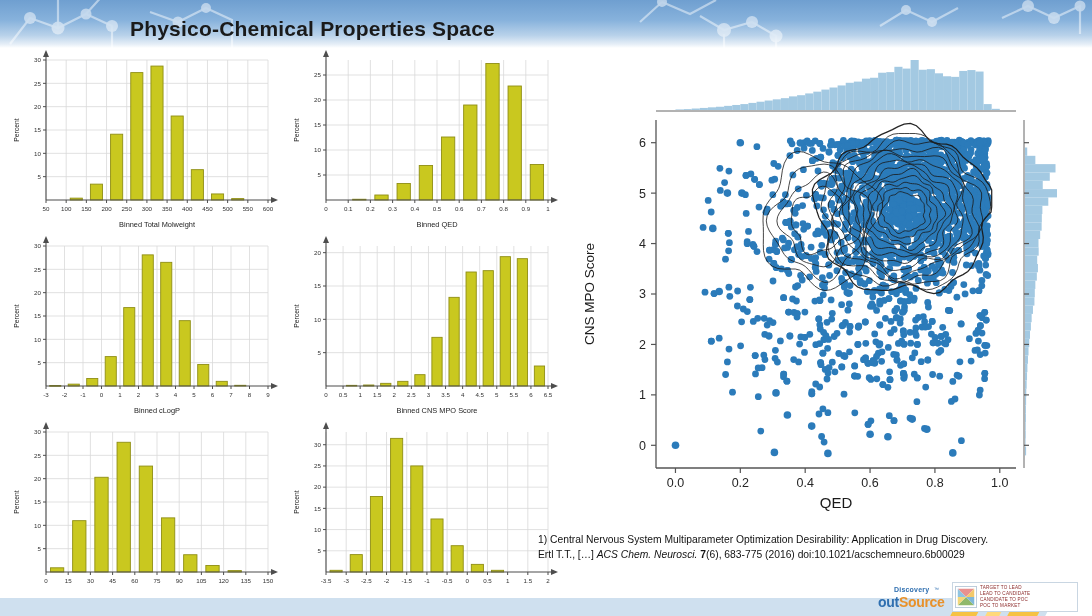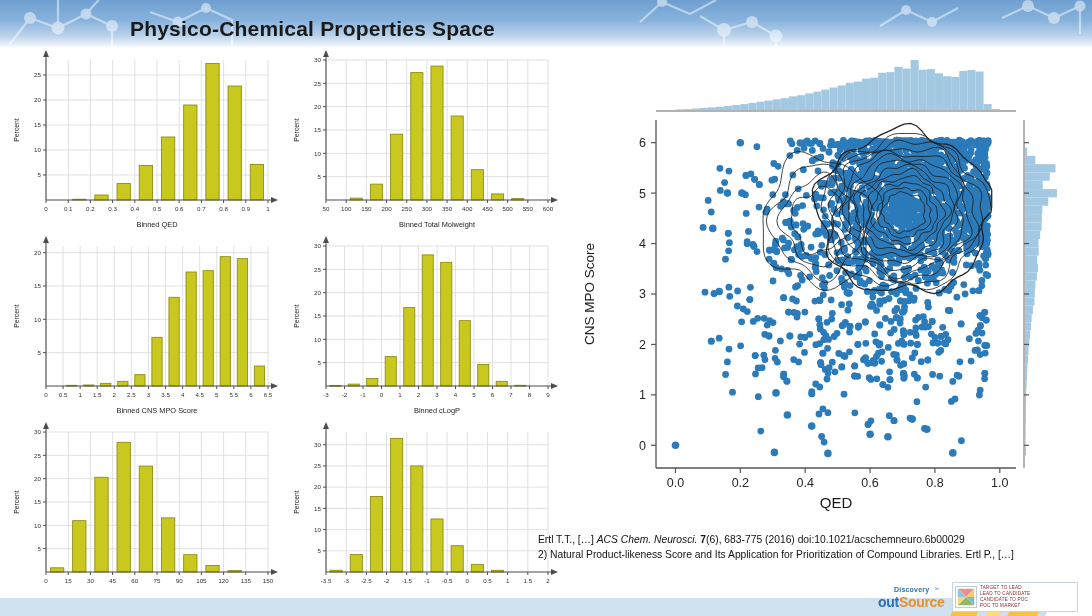--- a/index.html
+++ b/index.html
@@ -116,100 +116,20 @@
     </g>
   </svg>
   <div id="page-title">Physico-Chemical Properties Space</div>
 </div>
 
 <div id="hist-grid">
   <div class="hist-panel">
       <svg width="272" height="186" viewBox="0 0 272 186">
         <rect x="0" y="0" width="272" height="186" fill="#ffffff"></rect>
         <g stroke="#d9d9d9" stroke-width="0.8">
-          <line x1="38" y1="125" x2="260" y2="125"></line>
-          <line x1="38" y1="100" x2="260" y2="100"></line>
-          <line x1="38" y1="75" x2="260" y2="75"></line>
-          <line x1="38" y1="50" x2="260" y2="50"></line>
-          <line x1="38" y1="25" x2="260" y2="25"></line>
-          <line x1="38" y1="10" x2="38" y2="150"></line>
-          <line x1="60.2" y1="10" x2="60.2" y2="150"></line>
-          <line x1="82.4" y1="10" x2="82.4" y2="150"></line>
-          <line x1="104.6" y1="10" x2="104.6" y2="150"></line>
-          <line x1="126.80000000000001" y1="10" x2="126.80000000000001" y2="150"></line>
-          <line x1="149" y1="10" x2="149" y2="150"></line>
-          <line x1="171.2" y1="10" x2="171.2" y2="150"></line>
-          <line x1="193.39999999999998" y1="10" x2="193.39999999999998" y2="150"></line>
-          <line x1="215.60000000000002" y1="10" x2="215.60000000000002" y2="150"></line>
-          <line x1="237.8" y1="10" x2="237.8" y2="150"></line>
-          <line x1="260" y1="10" x2="260" y2="150"></line>
-        </g>
-        <g fill="#c9c81f" stroke="#8f8e14" stroke-width="0.9">
-          <rect x="64.64" y="149.25" width="13.320000000000007" height="0.75"></rect>
-          <rect x="86.84" y="145" width="13.319999999999993" height="5"></rect>
-          <rect x="109.03999999999999" y="133.5" width="13.320000000000007" height="16.5"></rect>
-          <rect x="131.24" y="115.5" width="13.319999999999993" height="34.5"></rect>
-          <rect x="153.44" y="87" width="13.320000000000022" height="63"></rect>
-          <rect x="175.64" y="55" width="13.320000000000022" height="95"></rect>
-          <rect x="197.84" y="13.5" width="13.319999999999993" height="136.5"></rect>
-          <rect x="220.04" y="36" width="13.320000000000022" height="114"></rect>
-          <rect x="242.23999999999998" y="114.5" width="13.320000000000022" height="35.5"></rect>
-        </g>
-        <g stroke="#4d4d4d" stroke-width="1.1" fill="none">
-          <line x1="38" y1="150" x2="266" y2="150"></line>
-          <line x1="38" y1="150" x2="38" y2="4"></line>
-        </g>
-        <g fill="#4d4d4d">
-          <polygon points="270,150 263,147 263,153"></polygon>
-          <polygon points="38,0 35,7 41,7"></polygon>
-        </g>
-        <g stroke="#4d4d4d" stroke-width="1">
-          <line x1="38" y1="150" x2="38" y2="153"></line>
-          <line x1="60.2" y1="150" x2="60.2" y2="153"></line>
-          <line x1="82.4" y1="150" x2="82.4" y2="153"></line>
-          <line x1="104.6" y1="150" x2="104.6" y2="153"></line>
-          <line x1="126.80000000000001" y1="150" x2="126.80000000000001" y2="153"></line>
-          <line x1="149" y1="150" x2="149" y2="153"></line>
-          <line x1="171.2" y1="150" x2="171.2" y2="153"></line>
-          <line x1="193.39999999999998" y1="150" x2="193.39999999999998" y2="153"></line>
-          <line x1="215.60000000000002" y1="150" x2="215.60000000000002" y2="153"></line>
-          <line x1="237.8" y1="150" x2="237.8" y2="153"></line>
-          <line x1="260" y1="150" x2="260" y2="153"></line>
-          <line x1="35" y1="125" x2="38" y2="125"></line>
-          <line x1="35" y1="100" x2="38" y2="100"></line>
-          <line x1="35" y1="75" x2="38" y2="75"></line>
-          <line x1="35" y1="50" x2="38" y2="50"></line>
-          <line x1="35" y1="25" x2="38" y2="25"></line>
-        </g>
-        <g fill="#333" font-family="&quot;Liberation Sans&quot;, sans-serif" font-size="6.2">
-          <text x="38" y="161" text-anchor="middle">0</text>
-          <text x="60.2" y="161" text-anchor="middle">0.1</text>
-          <text x="82.4" y="161" text-anchor="middle">0.2</text>
-          <text x="104.6" y="161" text-anchor="middle">0.3</text>
-          <text x="126.80000000000001" y="161" text-anchor="middle">0.4</text>
-          <text x="149" y="161" text-anchor="middle">0.5</text>
-          <text x="171.2" y="161" text-anchor="middle">0.6</text>
-          <text x="193.39999999999998" y="161" text-anchor="middle">0.7</text>
-          <text x="215.60000000000002" y="161" text-anchor="middle">0.8</text>
-          <text x="237.8" y="161" text-anchor="middle">0.9</text>
-          <text x="260" y="161" text-anchor="middle">1</text>
-          <text x="33" y="127.2" text-anchor="end">5</text>
-          <text x="33" y="102.2" text-anchor="end">10</text>
-          <text x="33" y="77.2" text-anchor="end">15</text>
-          <text x="33" y="52.2" text-anchor="end">20</text>
-          <text x="33" y="27.2" text-anchor="end">25</text>
-        </g>
-        <text x="149" y="177" text-anchor="middle" fill="#222" font-family="&quot;Liberation Sans&quot;, sans-serif" font-size="7.4">Binned QED</text>
-        <text x="11" y="80" text-anchor="middle" fill="#222" font-family="&quot;Liberation Sans&quot;, sans-serif" font-size="6.8" transform="rotate(-90 11 80)">Percent</text>
-      </svg>
-    </div>
-  <div class="hist-panel">
-      <svg width="272" height="186" viewBox="0 0 272 186">
-        <rect x="0" y="0" width="272" height="186" fill="#ffffff"></rect>
-        <g stroke="#d9d9d9" stroke-width="0.8">
           <line x1="38" y1="126.66666666666667" x2="260" y2="126.66666666666667"></line>
           <line x1="38" y1="103.33333333333334" x2="260" y2="103.33333333333334"></line>
           <line x1="38" y1="80" x2="260" y2="80"></line>
           <line x1="38" y1="56.66666666666667" x2="260" y2="56.66666666666667"></line>
           <line x1="38" y1="33.33333333333333" x2="260" y2="33.33333333333333"></line>
           <line x1="38" y1="10" x2="260" y2="10"></line>
           <line x1="38" y1="10" x2="38" y2="150"></line>
           <line x1="58.18181818181819" y1="10" x2="58.18181818181819" y2="150"></line>
           <line x1="78.36363636363637" y1="10" x2="78.36363636363637" y2="150"></line>
           <line x1="98.54545454545453" y1="10" x2="98.54545454545453" y2="150"></line>
@@ -282,102 +202,93 @@
           <text x="33" y="12.2" text-anchor="end">30</text>
         </g>
         <text x="149" y="177" text-anchor="middle" fill="#222" font-family="&quot;Liberation Sans&quot;, sans-serif" font-size="7.4">Binned Total Molweight</text>
         <text x="11" y="80" text-anchor="middle" fill="#222" font-family="&quot;Liberation Sans&quot;, sans-serif" font-size="6.8" transform="rotate(-90 11 80)">Percent</text>
       </svg>
     </div>
   <div class="hist-panel">
       <svg width="272" height="186" viewBox="0 0 272 186">
         <rect x="0" y="0" width="272" height="186" fill="#ffffff"></rect>
         <g stroke="#d9d9d9" stroke-width="0.8">
-          <line x1="38" y1="116.66666666666667" x2="260" y2="116.66666666666667"></line>
-          <line x1="38" y1="83.33333333333334" x2="260" y2="83.33333333333334"></line>
+          <line x1="38" y1="125" x2="260" y2="125"></line>
+          <line x1="38" y1="100" x2="260" y2="100"></line>
+          <line x1="38" y1="75" x2="260" y2="75"></line>
           <line x1="38" y1="50" x2="260" y2="50"></line>
-          <line x1="38" y1="16.666666666666686" x2="260" y2="16.666666666666686"></line>
+          <line x1="38" y1="25" x2="260" y2="25"></line>
           <line x1="38" y1="10" x2="38" y2="150"></line>
-          <line x1="55.07692307692308" y1="10" x2="55.07692307692308" y2="150"></line>
-          <line x1="72.15384615384616" y1="10" x2="72.15384615384616" y2="150"></line>
-          <line x1="89.23076923076923" y1="10" x2="89.23076923076923" y2="150"></line>
-          <line x1="106.3076923076923" y1="10" x2="106.3076923076923" y2="150"></line>
-          <line x1="123.38461538461539" y1="10" x2="123.38461538461539" y2="150"></line>
-          <line x1="140.46153846153845" y1="10" x2="140.46153846153845" y2="150"></line>
-          <line x1="157.53846153846155" y1="10" x2="157.53846153846155" y2="150"></line>
-          <line x1="174.6153846153846" y1="10" x2="174.6153846153846" y2="150"></line>
-          <line x1="191.69230769230768" y1="10" x2="191.69230769230768" y2="150"></line>
-          <line x1="208.76923076923077" y1="10" x2="208.76923076923077" y2="150"></line>
-          <line x1="225.84615384615384" y1="10" x2="225.84615384615384" y2="150"></line>
-          <line x1="242.92307692307693" y1="10" x2="242.92307692307693" y2="150"></line>
+          <line x1="60.2" y1="10" x2="60.2" y2="150"></line>
+          <line x1="82.4" y1="10" x2="82.4" y2="150"></line>
+          <line x1="104.6" y1="10" x2="104.6" y2="150"></line>
+          <line x1="126.80000000000001" y1="10" x2="126.80000000000001" y2="150"></line>
+          <line x1="149" y1="10" x2="149" y2="150"></line>
+          <line x1="171.2" y1="10" x2="171.2" y2="150"></line>
+          <line x1="193.39999999999998" y1="10" x2="193.39999999999998" y2="150"></line>
+          <line x1="215.60000000000002" y1="10" x2="215.60000000000002" y2="150"></line>
+          <line x1="237.8" y1="10" x2="237.8" y2="150"></line>
           <line x1="260" y1="10" x2="260" y2="150"></line>
         </g>
         <g fill="#c9c81f" stroke="#8f8e14" stroke-width="0.9">
-          <rect x="58.49230769230769" y="149.33333333333334" width="10.246153846153845" height="0.7"></rect>
-          <rect x="75.56923076923077" y="149" width="10.246153846153831" height="1"></rect>
-          <rect x="92.64615384615385" y="147.33333333333334" width="10.246153846153831" height="2.666666666666657"></rect>
-          <rect x="109.72307692307693" y="145.33333333333334" width="10.246153846153831" height="4.666666666666657"></rect>
-          <rect x="126.80000000000001" y="138.66666666666666" width="10.246153846153845" height="11.333333333333343"></rect>
-          <rect x="143.87692307692308" y="101.33333333333334" width="10.246153846153845" height="48.66666666666666"></rect>
-          <rect x="160.95384615384614" y="61.33333333333333" width="10.246153846153845" height="88.66666666666667"></rect>
-          <rect x="178.03076923076924" y="35.999999999999986" width="10.246153846153845" height="114.00000000000001"></rect>
-          <rect x="195.1076923076923" y="34.66666666666666" width="10.246153846153874" height="115.33333333333334"></rect>
-          <rect x="212.18461538461537" y="20.666666666666686" width="10.246153846153874" height="129.33333333333331"></rect>
-          <rect x="229.26153846153844" y="22.666666666666657" width="10.246153846153902" height="127.33333333333334"></rect>
-          <rect x="246.33846153846153" y="130" width="10.246153846153874" height="20"></rect>
+          <rect x="64.64" y="149.25" width="13.320000000000007" height="0.75"></rect>
+          <rect x="86.84" y="145" width="13.319999999999993" height="5"></rect>
+          <rect x="109.03999999999999" y="133.5" width="13.320000000000007" height="16.5"></rect>
+          <rect x="131.24" y="115.5" width="13.319999999999993" height="34.5"></rect>
+          <rect x="153.44" y="87" width="13.320000000000022" height="63"></rect>
+          <rect x="175.64" y="55" width="13.320000000000022" height="95"></rect>
+          <rect x="197.84" y="13.5" width="13.319999999999993" height="136.5"></rect>
+          <rect x="220.04" y="36" width="13.320000000000022" height="114"></rect>
+          <rect x="242.23999999999998" y="114.5" width="13.320000000000022" height="35.5"></rect>
         </g>
         <g stroke="#4d4d4d" stroke-width="1.1" fill="none">
           <line x1="38" y1="150" x2="266" y2="150"></line>
           <line x1="38" y1="150" x2="38" y2="4"></line>
         </g>
         <g fill="#4d4d4d">
           <polygon points="270,150 263,147 263,153"></polygon>
           <polygon points="38,0 35,7 41,7"></polygon>
         </g>
         <g stroke="#4d4d4d" stroke-width="1">
           <line x1="38" y1="150" x2="38" y2="153"></line>
-          <line x1="55.07692307692308" y1="150" x2="55.07692307692308" y2="153"></line>
-          <line x1="72.15384615384616" y1="150" x2="72.15384615384616" y2="153"></line>
-          <line x1="89.23076923076923" y1="150" x2="89.23076923076923" y2="153"></line>
-          <line x1="106.3076923076923" y1="150" x2="106.3076923076923" y2="153"></line>
-          <line x1="123.38461538461539" y1="150" x2="123.38461538461539" y2="153"></line>
-          <line x1="140.46153846153845" y1="150" x2="140.46153846153845" y2="153"></line>
-          <line x1="157.53846153846155" y1="150" x2="157.53846153846155" y2="153"></line>
-          <line x1="174.6153846153846" y1="150" x2="174.6153846153846" y2="153"></line>
-          <line x1="191.69230769230768" y1="150" x2="191.69230769230768" y2="153"></line>
-          <line x1="208.76923076923077" y1="150" x2="208.76923076923077" y2="153"></line>
-          <line x1="225.84615384615384" y1="150" x2="225.84615384615384" y2="153"></line>
-          <line x1="242.92307692307693" y1="150" x2="242.92307692307693" y2="153"></line>
+          <line x1="60.2" y1="150" x2="60.2" y2="153"></line>
+          <line x1="82.4" y1="150" x2="82.4" y2="153"></line>
+          <line x1="104.6" y1="150" x2="104.6" y2="153"></line>
+          <line x1="126.80000000000001" y1="150" x2="126.80000000000001" y2="153"></line>
+          <line x1="149" y1="150" x2="149" y2="153"></line>
+          <line x1="171.2" y1="150" x2="171.2" y2="153"></line>
+          <line x1="193.39999999999998" y1="150" x2="193.39999999999998" y2="153"></line>
+          <line x1="215.60000000000002" y1="150" x2="215.60000000000002" y2="153"></line>
+          <line x1="237.8" y1="150" x2="237.8" y2="153"></line>
           <line x1="260" y1="150" x2="260" y2="153"></line>
-          <line x1="35" y1="116.66666666666667" x2="38" y2="116.66666666666667"></line>
-          <line x1="35" y1="83.33333333333334" x2="38" y2="83.33333333333334"></line>
+          <line x1="35" y1="125" x2="38" y2="125"></line>
+          <line x1="35" y1="100" x2="38" y2="100"></line>
+          <line x1="35" y1="75" x2="38" y2="75"></line>
           <line x1="35" y1="50" x2="38" y2="50"></line>
-          <line x1="35" y1="16.666666666666686" x2="38" y2="16.666666666666686"></line>
+          <line x1="35" y1="25" x2="38" y2="25"></line>
         </g>
         <g fill="#333" font-family="&quot;Liberation Sans&quot;, sans-serif" font-size="6.2">
           <text x="38" y="161" text-anchor="middle">0</text>
-          <text x="55.07692307692308" y="161" text-anchor="middle">0.5</text>
-          <text x="72.15384615384616" y="161" text-anchor="middle">1</text>
-          <text x="89.23076923076923" y="161" text-anchor="middle">1.5</text>
-          <text x="106.3076923076923" y="161" text-anchor="middle">2</text>
-          <text x="123.38461538461539" y="161" text-anchor="middle">2.5</text>
-          <text x="140.46153846153845" y="161" text-anchor="middle">3</text>
-          <text x="157.53846153846155" y="161" text-anchor="middle">3.5</text>
-          <text x="174.6153846153846" y="161" text-anchor="middle">4</text>
-          <text x="191.69230769230768" y="161" text-anchor="middle">4.5</text>
-          <text x="208.76923076923077" y="161" text-anchor="middle">5</text>
-          <text x="225.84615384615384" y="161" text-anchor="middle">5.5</text>
-          <text x="242.92307692307693" y="161" text-anchor="middle">6</text>
-          <text x="260" y="161" text-anchor="middle">6.5</text>
-          <text x="33" y="118.86666666666667" text-anchor="end">5</text>
-          <text x="33" y="85.53333333333335" text-anchor="end">10</text>
-          <text x="33" y="52.2" text-anchor="end">15</text>
-          <text x="33" y="18.866666666666685" text-anchor="end">20</text>
-        </g>
-        <text x="149" y="177" text-anchor="middle" fill="#222" font-family="&quot;Liberation Sans&quot;, sans-serif" font-size="7.4">Binned CNS MPO Score</text>
+          <text x="60.2" y="161" text-anchor="middle">0.1</text>
+          <text x="82.4" y="161" text-anchor="middle">0.2</text>
+          <text x="104.6" y="161" text-anchor="middle">0.3</text>
+          <text x="126.80000000000001" y="161" text-anchor="middle">0.4</text>
+          <text x="149" y="161" text-anchor="middle">0.5</text>
+          <text x="171.2" y="161" text-anchor="middle">0.6</text>
+          <text x="193.39999999999998" y="161" text-anchor="middle">0.7</text>
+          <text x="215.60000000000002" y="161" text-anchor="middle">0.8</text>
+          <text x="237.8" y="161" text-anchor="middle">0.9</text>
+          <text x="260" y="161" text-anchor="middle">1</text>
+          <text x="33" y="127.2" text-anchor="end">5</text>
+          <text x="33" y="102.2" text-anchor="end">10</text>
+          <text x="33" y="77.2" text-anchor="end">15</text>
+          <text x="33" y="52.2" text-anchor="end">20</text>
+          <text x="33" y="27.2" text-anchor="end">25</text>
+        </g>
+        <text x="149" y="177" text-anchor="middle" fill="#222" font-family="&quot;Liberation Sans&quot;, sans-serif" font-size="7.4">Binned QED</text>
         <text x="11" y="80" text-anchor="middle" fill="#222" font-family="&quot;Liberation Sans&quot;, sans-serif" font-size="6.8" transform="rotate(-90 11 80)">Percent</text>
       </svg>
     </div>
   <div class="hist-panel">
       <svg width="272" height="186" viewBox="0 0 272 186">
         <rect x="0" y="0" width="272" height="186" fill="#ffffff"></rect>
         <g stroke="#d9d9d9" stroke-width="0.8">
           <line x1="38" y1="126.66666666666667" x2="260" y2="126.66666666666667"></line>
           <line x1="38" y1="103.33333333333334" x2="260" y2="103.33333333333334"></line>
           <line x1="38" y1="80" x2="260" y2="80"></line>
@@ -455,20 +366,109 @@
           <text x="241.5" y="161" text-anchor="middle">8</text>
           <text x="260" y="161" text-anchor="middle">9</text>
           <text x="33" y="128.86666666666667" text-anchor="end">5</text>
           <text x="33" y="105.53333333333335" text-anchor="end">10</text>
           <text x="33" y="82.2" text-anchor="end">15</text>
           <text x="33" y="58.866666666666674" text-anchor="end">20</text>
           <text x="33" y="35.53333333333333" text-anchor="end">25</text>
           <text x="33" y="12.2" text-anchor="end">30</text>
         </g>
         <text x="149" y="177" text-anchor="middle" fill="#222" font-family="&quot;Liberation Sans&quot;, sans-serif" font-size="7.4">Binned cLogP</text>
+        <text x="11" y="80" text-anchor="middle" fill="#222" font-family="&quot;Liberation Sans&quot;, sans-serif" font-size="6.8" transform="rotate(-90 11 80)">Percent</text>
+      </svg>
+    </div>
+  <div class="hist-panel">
+      <svg width="272" height="186" viewBox="0 0 272 186">
+        <rect x="0" y="0" width="272" height="186" fill="#ffffff"></rect>
+        <g stroke="#d9d9d9" stroke-width="0.8">
+          <line x1="38" y1="116.66666666666667" x2="260" y2="116.66666666666667"></line>
+          <line x1="38" y1="83.33333333333334" x2="260" y2="83.33333333333334"></line>
+          <line x1="38" y1="50" x2="260" y2="50"></line>
+          <line x1="38" y1="16.666666666666686" x2="260" y2="16.666666666666686"></line>
+          <line x1="38" y1="10" x2="38" y2="150"></line>
+          <line x1="55.07692307692308" y1="10" x2="55.07692307692308" y2="150"></line>
+          <line x1="72.15384615384616" y1="10" x2="72.15384615384616" y2="150"></line>
+          <line x1="89.23076923076923" y1="10" x2="89.23076923076923" y2="150"></line>
+          <line x1="106.3076923076923" y1="10" x2="106.3076923076923" y2="150"></line>
+          <line x1="123.38461538461539" y1="10" x2="123.38461538461539" y2="150"></line>
+          <line x1="140.46153846153845" y1="10" x2="140.46153846153845" y2="150"></line>
+          <line x1="157.53846153846155" y1="10" x2="157.53846153846155" y2="150"></line>
+          <line x1="174.6153846153846" y1="10" x2="174.6153846153846" y2="150"></line>
+          <line x1="191.69230769230768" y1="10" x2="191.69230769230768" y2="150"></line>
+          <line x1="208.76923076923077" y1="10" x2="208.76923076923077" y2="150"></line>
+          <line x1="225.84615384615384" y1="10" x2="225.84615384615384" y2="150"></line>
+          <line x1="242.92307692307693" y1="10" x2="242.92307692307693" y2="150"></line>
+          <line x1="260" y1="10" x2="260" y2="150"></line>
+        </g>
+        <g fill="#c9c81f" stroke="#8f8e14" stroke-width="0.9">
+          <rect x="58.49230769230769" y="149.33333333333334" width="10.246153846153845" height="0.7"></rect>
+          <rect x="75.56923076923077" y="149" width="10.246153846153831" height="1"></rect>
+          <rect x="92.64615384615385" y="147.33333333333334" width="10.246153846153831" height="2.666666666666657"></rect>
+          <rect x="109.72307692307693" y="145.33333333333334" width="10.246153846153831" height="4.666666666666657"></rect>
+          <rect x="126.80000000000001" y="138.66666666666666" width="10.246153846153845" height="11.333333333333343"></rect>
+          <rect x="143.87692307692308" y="101.33333333333334" width="10.246153846153845" height="48.66666666666666"></rect>
+          <rect x="160.95384615384614" y="61.33333333333333" width="10.246153846153845" height="88.66666666666667"></rect>
+          <rect x="178.03076923076924" y="35.999999999999986" width="10.246153846153845" height="114.00000000000001"></rect>
+          <rect x="195.1076923076923" y="34.66666666666666" width="10.246153846153874" height="115.33333333333334"></rect>
+          <rect x="212.18461538461537" y="20.666666666666686" width="10.246153846153874" height="129.33333333333331"></rect>
+          <rect x="229.26153846153844" y="22.666666666666657" width="10.246153846153902" height="127.33333333333334"></rect>
+          <rect x="246.33846153846153" y="130" width="10.246153846153874" height="20"></rect>
+        </g>
+        <g stroke="#4d4d4d" stroke-width="1.1" fill="none">
+          <line x1="38" y1="150" x2="266" y2="150"></line>
+          <line x1="38" y1="150" x2="38" y2="4"></line>
+        </g>
+        <g fill="#4d4d4d">
+          <polygon points="270,150 263,147 263,153"></polygon>
+          <polygon points="38,0 35,7 41,7"></polygon>
+        </g>
+        <g stroke="#4d4d4d" stroke-width="1">
+          <line x1="38" y1="150" x2="38" y2="153"></line>
+          <line x1="55.07692307692308" y1="150" x2="55.07692307692308" y2="153"></line>
+          <line x1="72.15384615384616" y1="150" x2="72.15384615384616" y2="153"></line>
+          <line x1="89.23076923076923" y1="150" x2="89.23076923076923" y2="153"></line>
+          <line x1="106.3076923076923" y1="150" x2="106.3076923076923" y2="153"></line>
+          <line x1="123.38461538461539" y1="150" x2="123.38461538461539" y2="153"></line>
+          <line x1="140.46153846153845" y1="150" x2="140.46153846153845" y2="153"></line>
+          <line x1="157.53846153846155" y1="150" x2="157.53846153846155" y2="153"></line>
+          <line x1="174.6153846153846" y1="150" x2="174.6153846153846" y2="153"></line>
+          <line x1="191.69230769230768" y1="150" x2="191.69230769230768" y2="153"></line>
+          <line x1="208.76923076923077" y1="150" x2="208.76923076923077" y2="153"></line>
+          <line x1="225.84615384615384" y1="150" x2="225.84615384615384" y2="153"></line>
+          <line x1="242.92307692307693" y1="150" x2="242.92307692307693" y2="153"></line>
+          <line x1="260" y1="150" x2="260" y2="153"></line>
+          <line x1="35" y1="116.66666666666667" x2="38" y2="116.66666666666667"></line>
+          <line x1="35" y1="83.33333333333334" x2="38" y2="83.33333333333334"></line>
+          <line x1="35" y1="50" x2="38" y2="50"></line>
+          <line x1="35" y1="16.666666666666686" x2="38" y2="16.666666666666686"></line>
+        </g>
+        <g fill="#333" font-family="&quot;Liberation Sans&quot;, sans-serif" font-size="6.2">
+          <text x="38" y="161" text-anchor="middle">0</text>
+          <text x="55.07692307692308" y="161" text-anchor="middle">0.5</text>
+          <text x="72.15384615384616" y="161" text-anchor="middle">1</text>
+          <text x="89.23076923076923" y="161" text-anchor="middle">1.5</text>
+          <text x="106.3076923076923" y="161" text-anchor="middle">2</text>
+          <text x="123.38461538461539" y="161" text-anchor="middle">2.5</text>
+          <text x="140.46153846153845" y="161" text-anchor="middle">3</text>
+          <text x="157.53846153846155" y="161" text-anchor="middle">3.5</text>
+          <text x="174.6153846153846" y="161" text-anchor="middle">4</text>
+          <text x="191.69230769230768" y="161" text-anchor="middle">4.5</text>
+          <text x="208.76923076923077" y="161" text-anchor="middle">5</text>
+          <text x="225.84615384615384" y="161" text-anchor="middle">5.5</text>
+          <text x="242.92307692307693" y="161" text-anchor="middle">6</text>
+          <text x="260" y="161" text-anchor="middle">6.5</text>
+          <text x="33" y="118.86666666666667" text-anchor="end">5</text>
+          <text x="33" y="85.53333333333335" text-anchor="end">10</text>
+          <text x="33" y="52.2" text-anchor="end">15</text>
+          <text x="33" y="18.866666666666685" text-anchor="end">20</text>
+        </g>
+        <text x="149" y="177" text-anchor="middle" fill="#222" font-family="&quot;Liberation Sans&quot;, sans-serif" font-size="7.4">Binned CNS MPO Score</text>
         <text x="11" y="80" text-anchor="middle" fill="#222" font-family="&quot;Liberation Sans&quot;, sans-serif" font-size="6.8" transform="rotate(-90 11 80)">Percent</text>
       </svg>
     </div>
   <div class="hist-panel">
       <svg width="272" height="186" viewBox="0 0 272 186">
         <rect x="0" y="0" width="272" height="186" fill="#ffffff"></rect>
         <g stroke="#d9d9d9" stroke-width="0.8">
           <line x1="38" y1="126.66666666666667" x2="260" y2="126.66666666666667"></line>
           <line x1="38" y1="103.33333333333334" x2="260" y2="103.33333333333334"></line>
           <line x1="38" y1="80" x2="260" y2="80"></line>
@@ -3405,24 +3405,24 @@
         <text x="78" y="149.5304347826087" text-anchor="end">5</text>
         <text x="78" y="99.09565217391307" text-anchor="end">6</text>
       </g>
       <text x="268" y="460" text-anchor="middle" fill="#1a1a1a" font-family="&quot;Liberation Sans&quot;, sans-serif" font-size="15">QED</text>
       <text x="26" y="246" text-anchor="middle" fill="#1a1a1a" font-family="&quot;Liberation Sans&quot;, sans-serif" font-size="13.5" transform="rotate(-90 26 246)">CNS MPO Score</text>
     </svg>
   </div>
 
 <div id="citations">
   <div class="cit">
-    <span>Ertl T.T., […] </span><i>ACS Chem. Neurosci. </i><b>7</b><span>(6), 683-775 (2016) doi:10.1021/acschemneuro.6b00029</span>
+    <span>1) Central Nervous System Multiparameter Optimization Desirability: Application in Drug Discovery.</span>
   </div>
   <div class="cit">
-    <span>2) Natural Product-likeness Score and Its Application for Prioritization of Compound Libraries. Ertl P., […]</span>
+    <span>Ertl T.T., […] </span><i>ACS Chem. Neurosci. </i><b>7</b><span>(6), 683-775 (2016) doi:10.1021/acschemneuro.6b00029</span>
   </div>
 </div>
 
 <div id="bottom-white"></div>
 <div id="bottom-band">
   <div class="stripe" style="left:955px; width:26px; background:#f6c244;"></div>
   <div class="stripe" style="left:990px; width:14px; background:#ffd97a;"></div>
   <div class="stripe" style="left:1012px; width:30px; background:#f6c244;"></div>
   <div class="stripe" style="left:1050px; width:60px; background:#ffffff;"></div>
 </div>

